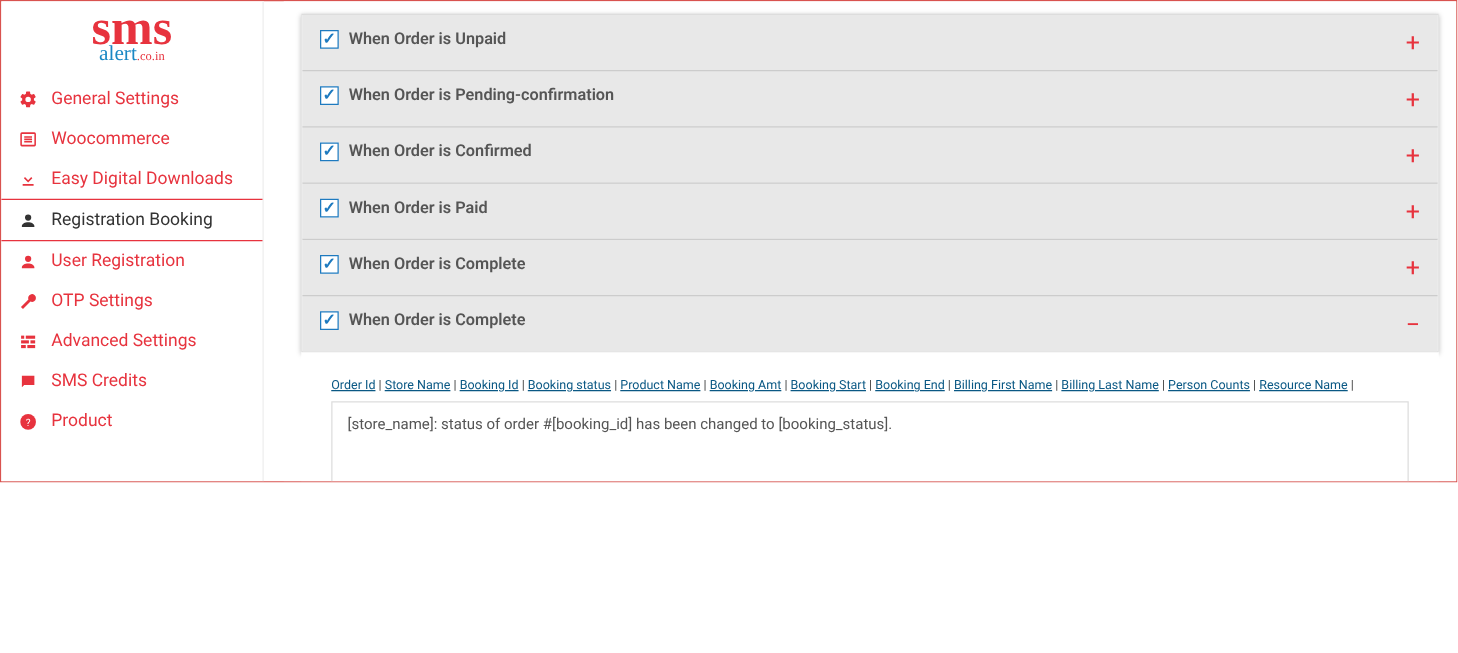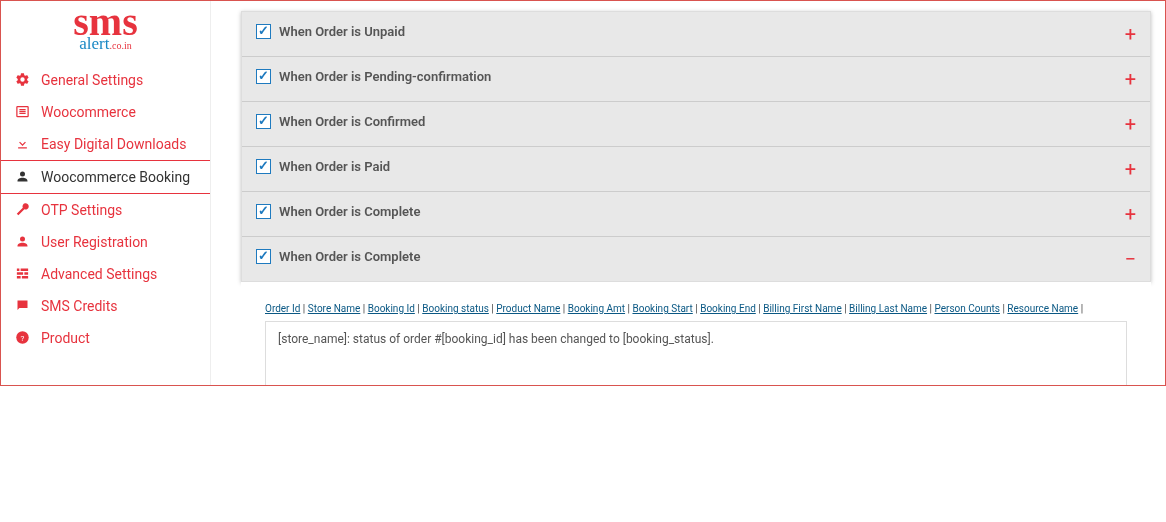--- a/index.html
+++ b/index.html
@@ -29,21 +29,21 @@
   }
   .logo-sms { font-family: "Segoe Script", cursive; font-size: 40px; font-weight: bold; line-height: 0.75; }
   .logo-sms .s1 { color: #e7333e; }
   .logo-sms .m  { color: #e7333e; }
   .logo-sms .s2 { color: #e7333e; }
   .logo-tag { font-family: "Segoe Script", cursive; font-size: 17px; display: inline-block; margin-top: -4px;}
   .logo-tag .alert { color: #1a88c4; }
   .logo-tag .coin { color: #e7333e; font-size: 10px; }
   .nav { list-style: none; }
   .nav li {
-    display: flex; align-items: flex-start;
+    display: flex; align-items: flex-end;
     padding: 8px 14px;
     color: #e7333e;
     cursor: pointer;
     gap: 10px;
     font-size: 14px;
   }
   .nav li.active { color: #333; border: 1px solid #e7333e; border-left: none; border-right: none; }
   .nav li .icon { width: 16px; text-align: center; font-size: 14px; }
   .main {
     flex: 1;
@@ -167,37 +167,37 @@
             </svg>
           </span>
         <span>Easy Digital Downloads</span>
       </li>
       <li class="active">
         <span class="icon" style="color:#333">
             <svg viewBox="0 0 24 24" fill="currentColor">
               <path d="M12 12a4 4 0 1 0 0-8 4 4 0 0 0 0 8zm0 2c-4 0-8 2-8 5v1h16v-1c0-3-4-5-8-5z"></path>
             </svg>
           </span>
-        <span>Woocommerce Booking</span>
+        <span>Registration Booking</span>
+      </li>
+      <li>
+        <span class="icon">
+            <svg viewBox="0 0 24 24" fill="currentColor">
+              <path d="M12 12a4 4 0 1 0 0-8 4 4 0 0 0 0 8zm0 2c-4 0-8 2-8 5v1h16v-1c0-3-4-5-8-5z"></path>
+            </svg>
+          </span>
+        <span>User Registration</span>
       </li>
       <li>
         <span class="icon">
             <svg viewBox="0 0 24 24" fill="currentColor">
               <path d="M22 7a5 5 0 0 1-7 4.6L5.4 21.2 2.8 18.6 12.4 9A5 5 0 1 1 22 7z"></path>
             </svg>
           </span>
         <span>OTP Settings</span>
-      </li>
-      <li>
-        <span class="icon">
-            <svg viewBox="0 0 24 24" fill="currentColor">
-              <path d="M12 12a4 4 0 1 0 0-8 4 4 0 0 0 0 8zm0 2c-4 0-8 2-8 5v1h16v-1c0-3-4-5-8-5z"></path>
-            </svg>
-          </span>
-        <span>User Registration</span>
       </li>
       <li>
         <span class="icon">
             <svg viewBox="0 0 24 24" fill="currentColor">
               <rect x="3" y="4" width="4" height="4"></rect>
               <rect x="9" y="4" width="12" height="4"></rect>
               <rect x="3" y="10" width="10" height="4"></rect>
               <rect x="15" y="10" width="6" height="4"></rect>
               <rect x="3" y="16" width="6" height="4"></rect>
               <rect x="11" y="16" width="10" height="4"></rect>

